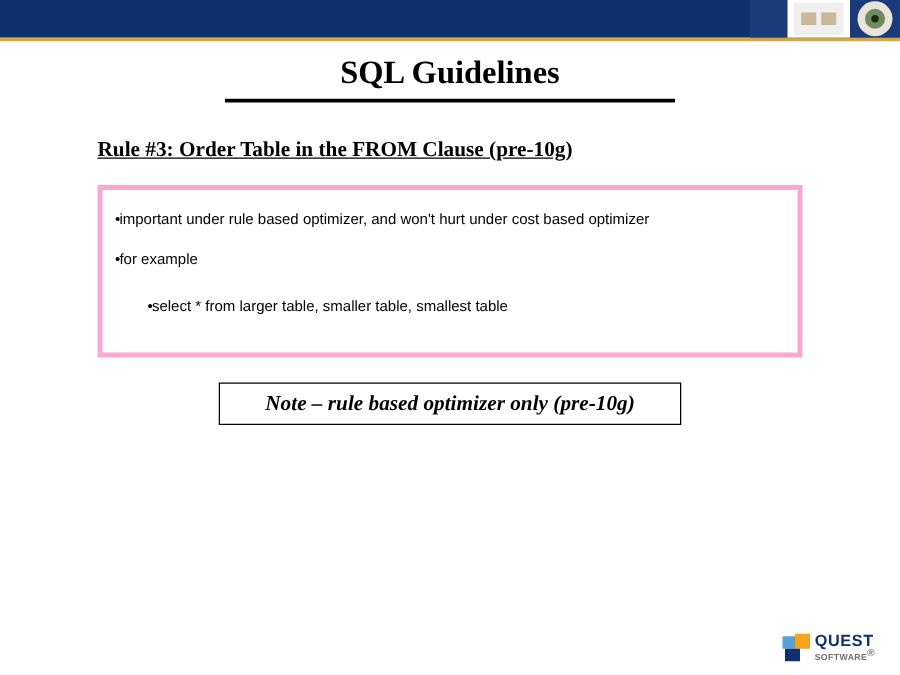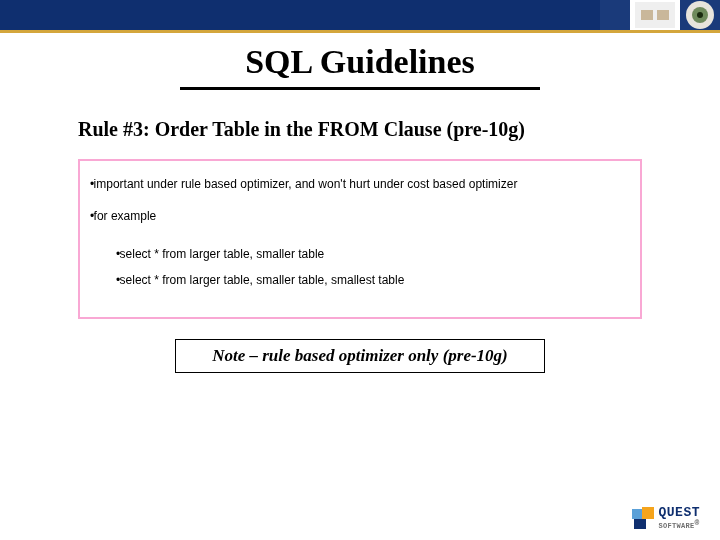--- a/index.html
+++ b/index.html
@@ -28,39 +28,40 @@
   .art-block1 { width: 30px; height: 30px; background: #1a3a7a; }
   .art-block2 { width: 50px; height: 30px; background: #ffffff; display:flex; align-items:center; justify-content:center; }
   .art-block3 { width: 40px; height: 30px; background: #1a3a7a; display:flex; align-items:center; justify-content:center; overflow:hidden;}
   .gold-line {
     width: 100%;
     height: 3px;
     background: #d4a63c;
   }
   .slide-title {
     text-align: center;
-    font-size: 34px;
+    font-size: 26px;
     font-weight: bold;
     color: #000;
     margin-top: 10px;
   }
   .title-underline {
     width: 360px;
     height: 3px;
     background: #000;
     margin: 6px auto 0;
   }
   .rule-heading {
-    font-size: 20px;
+    font-size: 17px;
     font-weight: bold;
     color: #000;
     margin: 28px 0 0 78px;
+    text-decoration: underline;
   }
   .content-box {
-    border: 2px solid #f9a8d4;
+    border: 4px solid #f9a8d4;
     margin: 18px 78px 0 78px;
     padding: 12px 10px 18px 10px;
   }
   .bullet-l1 {
     font-family: Arial, Helvetica, sans-serif;
     font-size: 12px;
     color: #000;
     margin: 10px 0 18px 0;
   }
   .bullet-l1:first-child { margin-top: 4px; }
@@ -97,21 +98,21 @@
     gap: 4px;
   }
   .logo-mark {
     width: 22px; height: 22px;
     position: relative;
   }
   .logo-mark .q1 { position:absolute; left:0; top:2px; width:10px; height:10px; background:#5aa0d8; }
   .logo-mark .q2 { position:absolute; left:10px; top:0; width:12px; height:12px; background:#f5a41c; }
   .logo-mark .q3 { position:absolute; left:2px; top:12px; width:12px; height:10px; background:#0f2f6f; }
   .logo-text {
-    font-family: Liberation Mono, monospace;
+    font-family: Liberation Sans, sans-serif;
     font-weight: bold;
     color: #0f2f6f;
     font-size: 13px;
     line-height: 1;
   }
   .logo-text .blue { color:#0f2f6f; letter-spacing: 0.5px; }
   .logo-text .sw { color:#6f6f6f; font-size:7px; font-weight:bold; letter-spacing:0.3px; display:block; }
   .r { font-size: 8px; vertical-align: super; }
   .eye-svg circle.outer { fill:#e8e4dc; }
   .eye-svg circle.iris { fill:#6f8a5c; }
@@ -142,21 +143,20 @@
 <div class="gold-line"></div>
 
 <h1 class="slide-title">SQL Guidelines</h1>
 <div class="title-underline"></div>
 
 <div class="rule-heading">Rule #3: Order Table in the FROM Clause (pre-10g)</div>
 
 <div class="content-box">
   <div class="bullet-l1"><span>important under rule based optimizer, and won't hurt under cost based optimizer</span></div>
   <div class="bullet-l1" style="margin-bottom:24px"><span>for example</span></div>
-  <div class="bullet-l2"><span>select * from larger table, smaller table</span></div>
   <div class="bullet-l2"><span>select * from larger table, smaller table, smallest table</span></div>
 </div>
 
 <div class="note-box">
   <span class="note-text">Note – rule based optimizer only (pre-10g)</span>
 </div>
 
 <div class="footer-logo">
   <div class="logo-mark">
     <div class="q1"></div>

